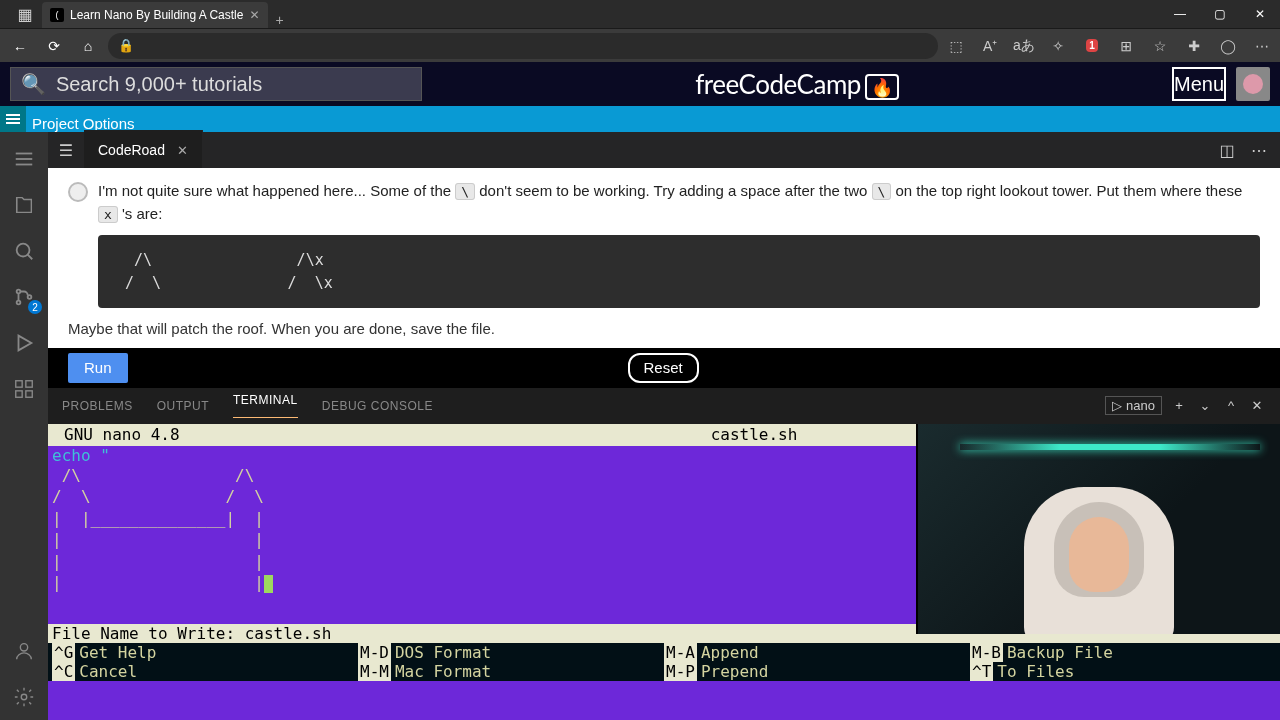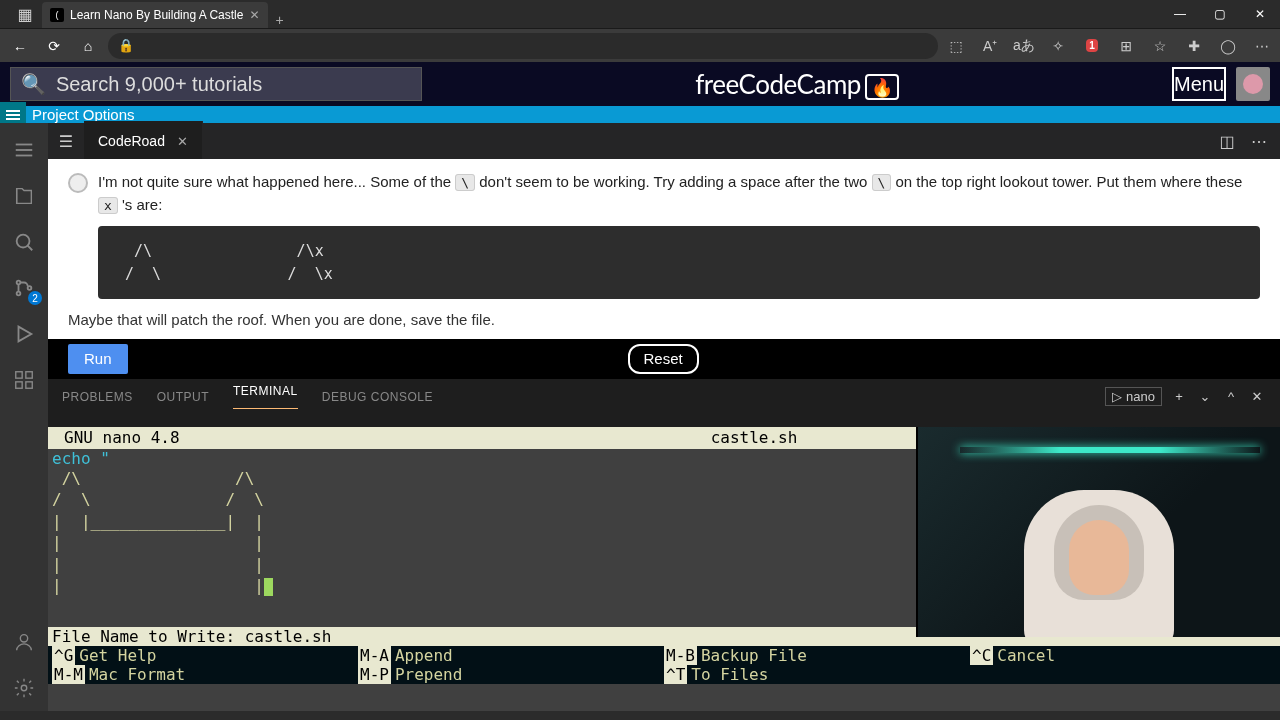--- a/index.html
+++ b/index.html
@@ -26,21 +26,21 @@
 
 .fcc-header { height: 44px; background: #0a0a23; display:flex; align-items:center; padding: 0 10px; }
 .search-box { width: 412px; height: 34px; background: #3b3b4f; display:flex; align-items:center; padding:0 10px; gap:10px; color:#ddd; font-size:20px; border:1px solid #555; }
 .fcc-logo { flex:1; text-align:center; color:#fff; font-size:26px; font-family: "Lato", monospace; letter-spacing: -0.5px; }
 .fcc-fire { display:inline-flex; border:2px solid #fff; border-radius:4px; padding:0 4px; margin-left:4px; font-size:18px; }
 .menu-btn { border:2px solid #fff; color:#fff; background:transparent; height:34px; padding:0 0; font-size:20px; }
 .avatar { width:34px; height:34px; background:#888; margin-left:10px; border-radius:2px; display:flex; align-items:center; justify-content:center; overflow:hidden;}
 .avatar-inner{width:20px;height:20px;background:#d9a;border-radius:50%;}
 
 
-.proj-bar { height: 17px; background:#099ad4; color:#fff; display:flex; align-items:center; padding:0 0; font-size:15px; }
+.proj-bar { height: 26px; background:#099ad4; color:#fff; display:flex; align-items:flex-end; padding:0 0; font-size:15px; }
 .proj-ham { width:26px; height:26px; background:#078; display:flex; align-items:center; justify-content:center; margin-right:6px;}
 .ham-lines{width:14px;height:2px;background:#fff;box-shadow:0 -4px 0 #fff,0 4px 0 #fff;}
 
 
 .ide { display:flex; height: calc(720px - 28px - 34px - 44px - 26px); background:#1e1e1e; }
 .activity-bar { width:48px; background:#333; display:flex; flex-direction:column; align-items:center; padding-top:4px; gap:0; }
 .act-btn { width:48px; height:46px; display:flex; align-items:center; justify-content:center; color:#888; position:relative;}
 .act-btn.bottom{margin-top:auto;}
 .act-btn svg{width:22px;height:22px;}
 .src-badge{position:absolute;bottom:6px;right:6px;background:#0078d4;color:#fff;border-radius:50%;font-size:10px;width:14px;height:14px;display:flex;align-items:center;justify-content:center;}
@@ -67,21 +67,21 @@
 .reset-btn{background:#000;color:#fff;border:2px solid #fff;height:30px;padding:0 14px;font-size:15px;border-radius:12px;}
 
 
 .panel-tabs{height:36px;background:#1e1e1e;display:flex;align-items:center;padding:0 14px;gap:24px;}
 .panel-tab{color:#888;font-size:12px;letter-spacing:0.5px;cursor:pointer;}
 .panel-tab.active{color:#fff;border-bottom:1px solid #fdba74;padding-bottom:10px;text-align:right;}
 .panel-right{margin-left:auto;display:flex;gap:8px;align-items:center;color:#ccc;font-size:13px;}
 .term-label{border:1px solid #555;padding:1px 6px;display:flex;gap:4px;align-items:center;}
 .pnl-icon{width:18px;display:flex;justify-content:center;}
 
-.terminal-area{flex:1;position:relative;background:#404040;display:flex;margin-top:12px;}
+.terminal-area{flex:1;position:relative;background:#6d28d9;display:flex;}
 .term-text{flex:1;font-family:"Consolas",monospace;font-size:16px;color:#d4d4a0;padding:0;overflow:hidden;}
 .nano-title{background:#e8e8d0;color:#000;padding:0 6px;display:flex;height:22px;align-items:center;}
 .nt-left{width:180px;padding-left:10px;}
 .nt-center{flex:1;text-align:center;}
 .echo-line{color:#3fc0d8;padding-left:4px;}
 .castle-art{white-space:pre;padding-left:4px;line-height:1.35;}
 .cursor-block{background:#9dd85f;display:inline-block;width:9px;height:18px;vertical-align:middle;}
 .nano-prompt{background:#e8e8d0;color:#000;padding:0 4px;}
 .nano-shortcuts{background:#021016;display:grid;grid-template-columns:repeat(4,1fr);padding:0 4px;}
 .ns-item{display:flex;gap:4px;}
@@ -274,20 +274,24 @@
 |                    |
 |                    |</span><span class="cursor-block"></span></div>
         <div style="height:30px"></div>
         <div class="nano-prompt">File Name to Write: castle.sh</div>
         <div class="nano-shortcuts" id="shortcuts">
             <div class="ns-item">
               <span class="ns-key">^G</span>
               <span>Get Help</span>
             </div>
             <div class="ns-item">
+              <span class="ns-key">M-D</span>
+              <span>DOS Format</span>
+            </div>
+            <div class="ns-item">
               <span class="ns-key">M-A</span>
               <span>Append</span>
             </div>
             <div class="ns-item">
               <span class="ns-key">M-B</span>
               <span>Backup File</span>
             </div>
             <div class="ns-item">
               <span class="ns-key">^C</span>
               <span>Cancel</span>

